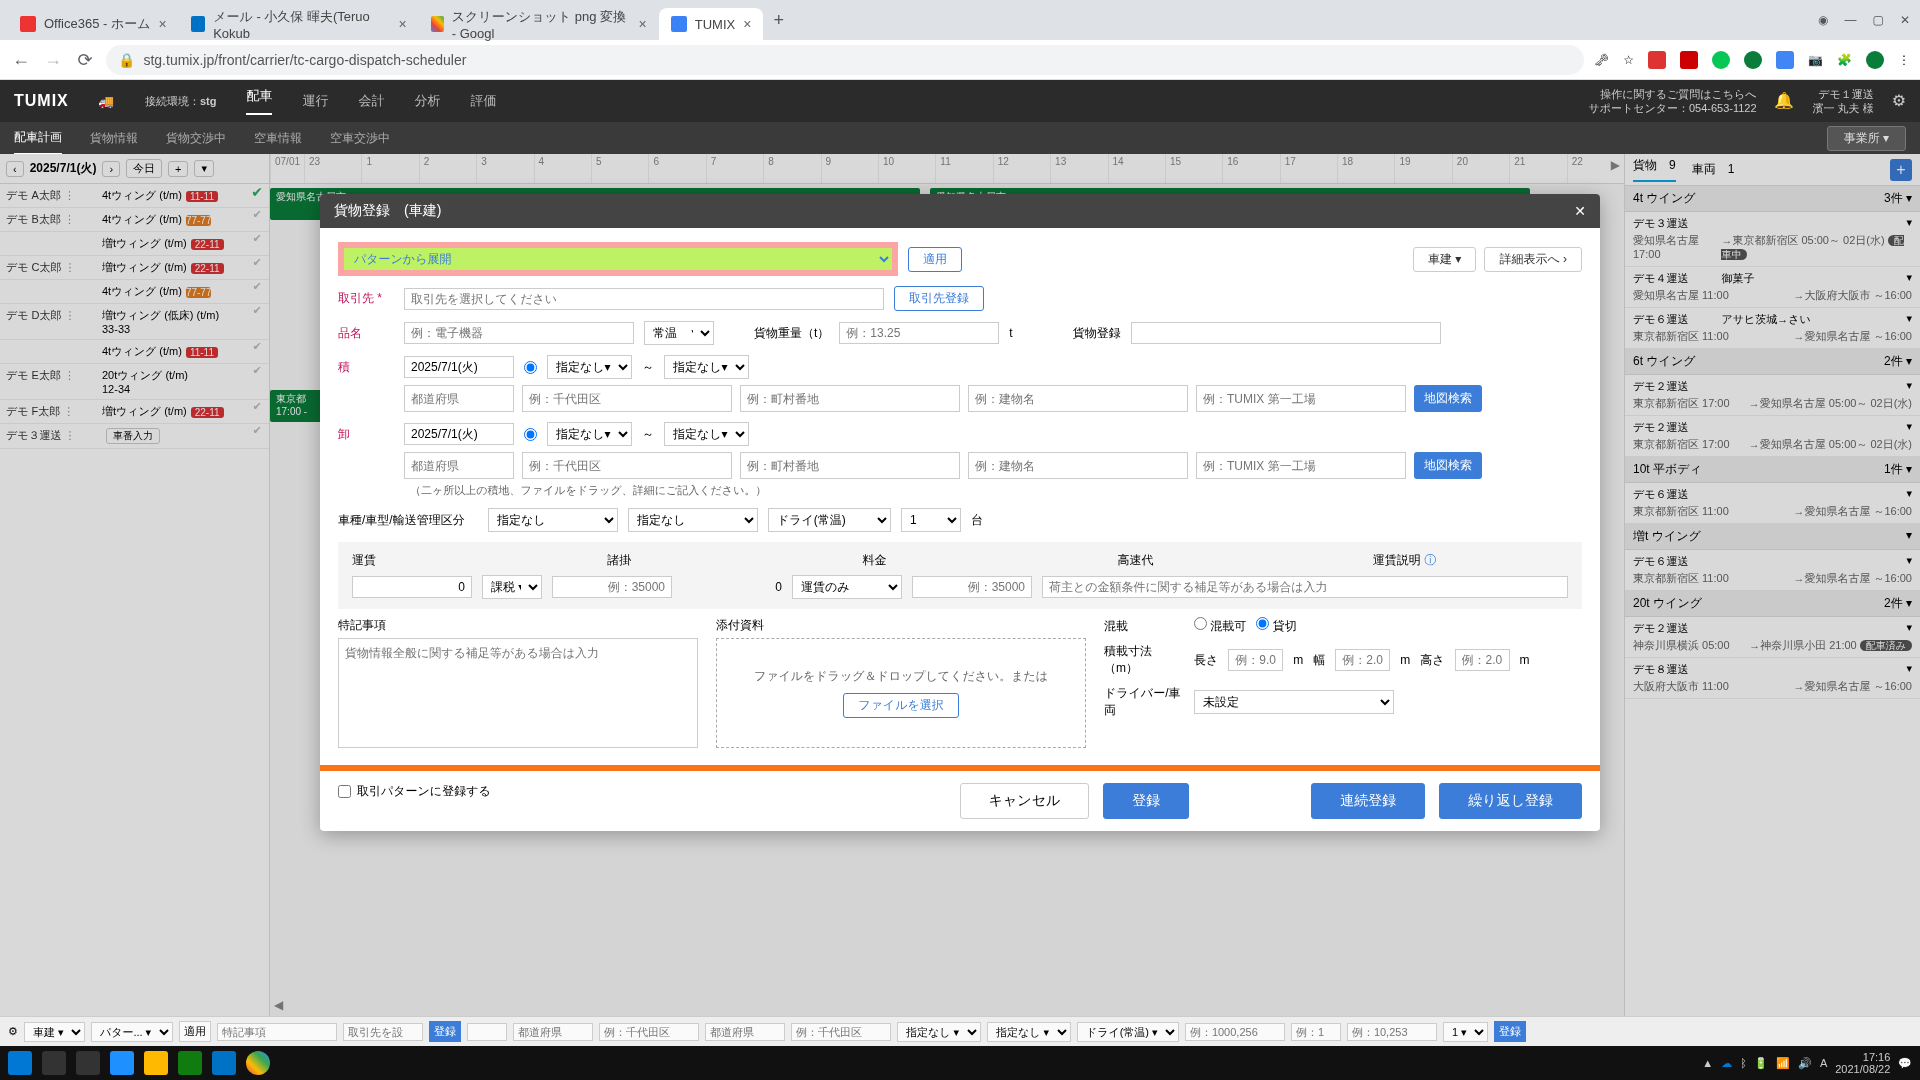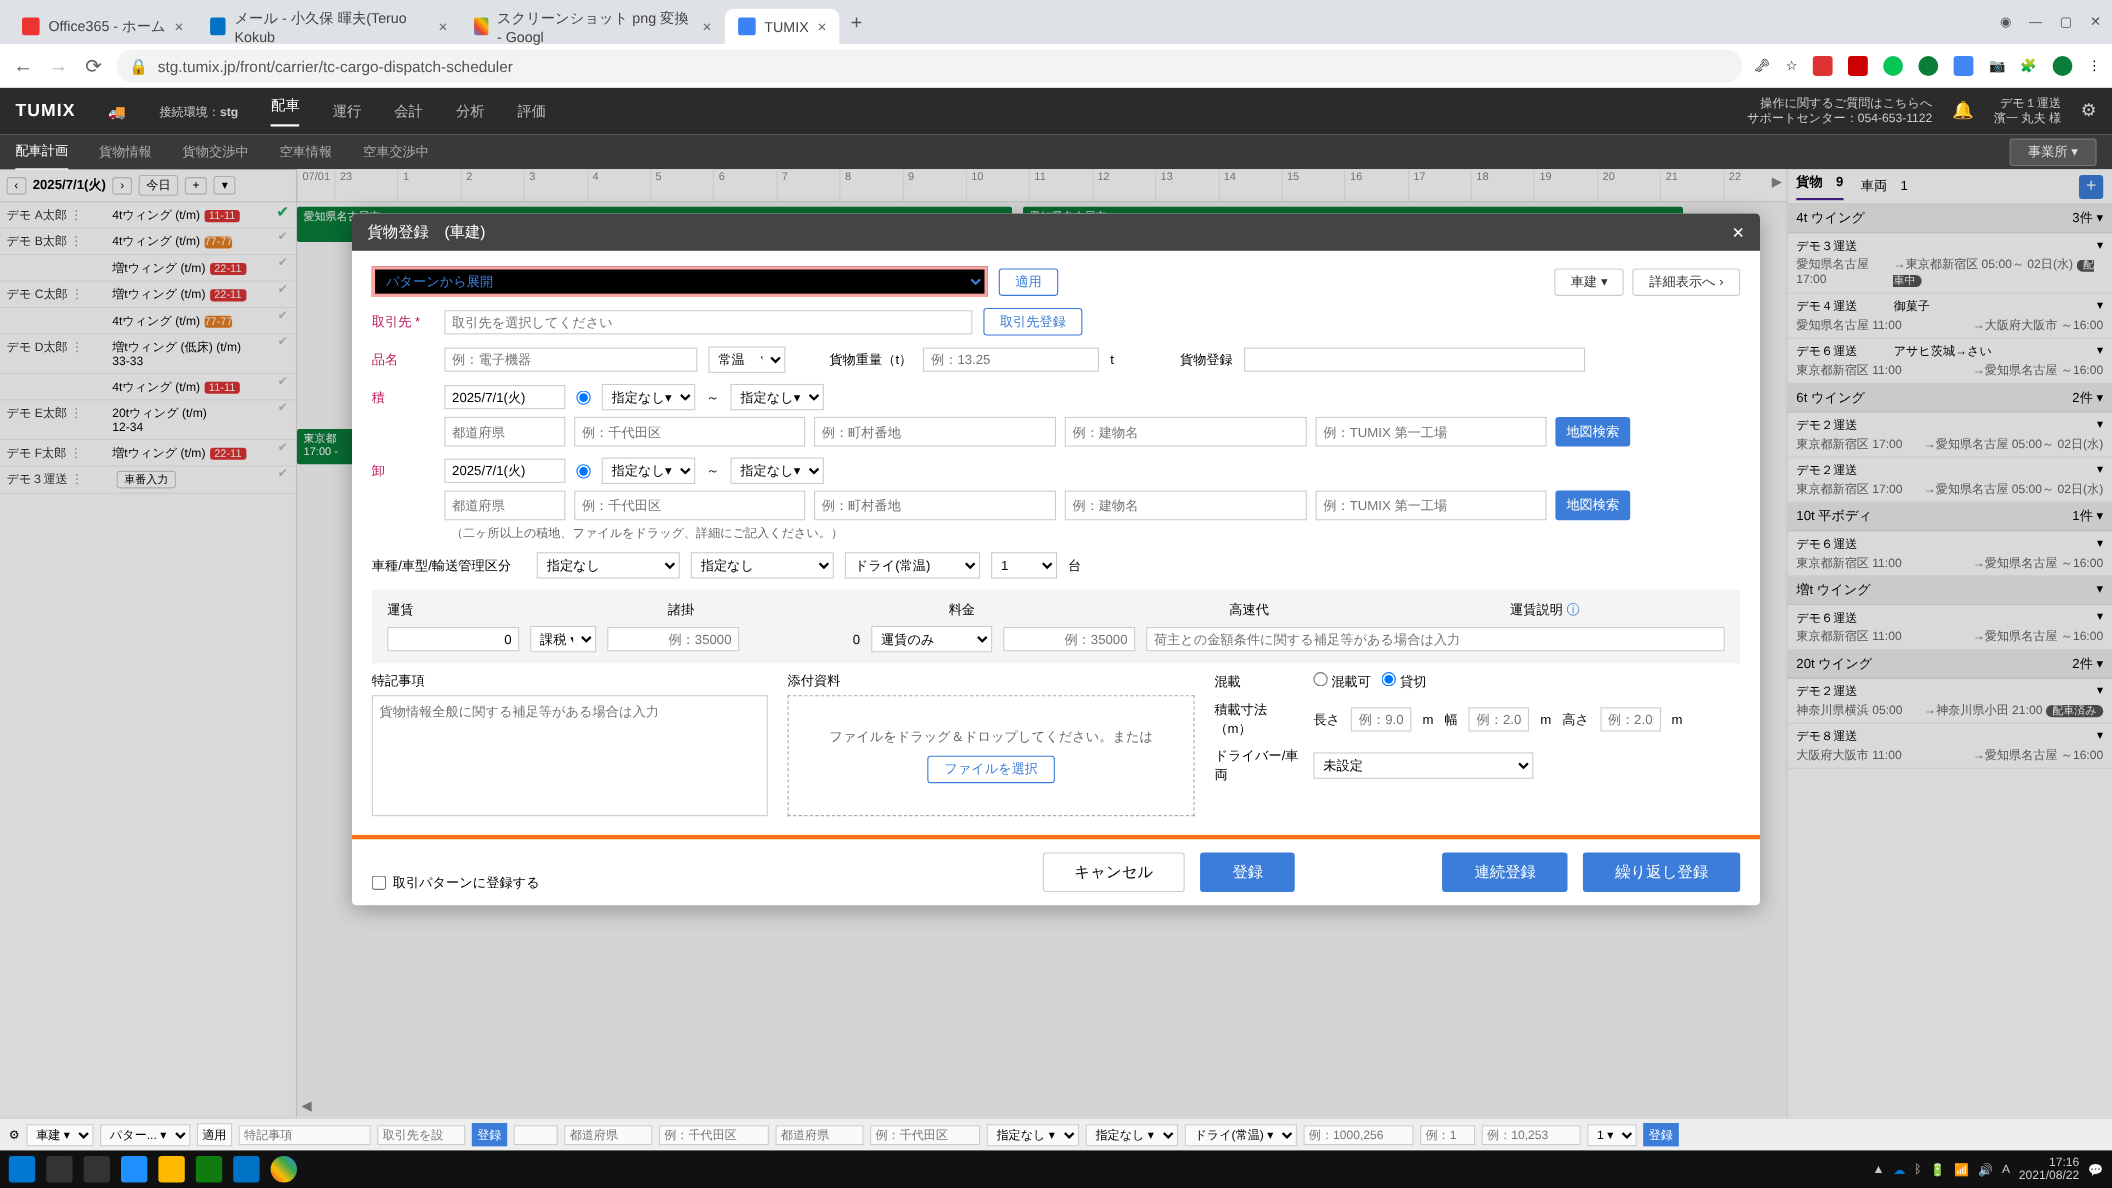--- a/index.html
+++ b/index.html
@@ -48,54 +48,54 @@
 .badge-o { background: #e67e22; color: #fff; padding: 0 0; border-radius: 3px; font-size: 10px; display:inline-block; margin-top:2px;}
 .check { color: #27ae60; font-size:14px; }
 
 .timeline { flex: 1; position: relative; background: #fafafa; overflow:hidden; }
 .time-hdr { height: 30px; border-bottom: 1px solid #ddd; display: flex; font-size: 10px; color: #888; background:#fff; }
 .time-cell { flex: 1; border-left: 1px solid #eee; padding: 2px 4px; }
 .gantt-bar { position: absolute; height: 32px; background: #0a7d3a; color: #fff; font-size: 10px; padding: 2px 6px; border-radius: 2px; overflow:hidden; }
 
 .right-panel { width: 296px; border-left: 1px solid #ddd; background: #fff; overflow: hidden; }
 .right-tabs { display: flex; border-bottom: 1px solid #ddd; height: 32px; align-items: center; padding: 0 8px; gap: 16px; font-size: 12px; }
-.right-tab.active3 { border-bottom: 2px solid #4c1d95; font-weight: bold; padding-bottom:6px; }
+.right-tab.active3 { border-bottom: 2px solid #0ea5e9; font-weight: normal; padding-bottom:6px; }
 .right-add { margin-left: auto; background: #3b7dd8; color: #fff; width: 22px; height: 22px; border-radius: 3px; text-align: center; line-height: 22px; font-size: 16px; }
 .cargo-group-hdr { background: #eee; padding: 4px 8px; font-size: 12px; display:flex; justify-content:space-between; border-bottom:1px solid #ddd; }
 .cargo-item { padding: 4px 8px; border-bottom: 1px solid #eee; font-size: 11px; }
 .cargo-item .row1 { display:flex; justify-content:space-between; }
 .cargo-item .row2 { display:flex; justify-content:space-between; color:#666; margin-top:2px; }
 .chip { background:#555; color:#fff; padding:0 6px; border-radius:8px; font-size:10px; }
 
 
 .overlay { position: absolute; inset: 0; background: rgba(0,0,0,0.15); display: flex; align-items: flex-start; justify-content: center; padding-top: 40px; }
 .modal { width: 1280px; background: #fff; border-radius: 4px; box-shadow: 0 4px 20px rgba(0,0,0,0.3); }
 .modal-hdr { background: #444; color: #fff; padding: 8px 14px; display: flex; justify-content: space-between; align-items: center; font-size: 14px; border-radius: 4px 4px 0 0; }
 .modal-body { padding: 14px 18px; }
 .m-row { display: flex; align-items: center; margin-bottom: 10px; gap: 10px; font-size: 12px; }
 .m-label { width: 56px; color: #be185d; font-size:12px; }
 .m-label-w { width: 140px; }
-.m-select { border: 3px solid #fca5a5; padding: 3px 6px; width: 560px; font-size:12px; background:#000000; color:#3b7dd8; }
+.m-select { border: 6px solid #fca5a5; padding: 3px 6px; width: 560px; font-size:12px; background:#bef264; color:#3b7dd8; }
 .m-btn-sm { border: 1px solid #3b7dd8; color: #3b7dd8; padding: 3px 14px; border-radius: 3px; font-size:12px; background:#fff; }
 .m-input { border: 1px solid #ccc; padding: 3px 6px; font-size:12px; }
 .m-sel2 { border: 1px solid #ccc; padding: 3px 4px; font-size:12px; background:#fff; }
 .loc-row { display: flex; gap: 8px; margin-top:6px; }
 .loc-in { border: 1px solid #ccc; padding: 4px 6px; font-size:12px; }
 .map-btn { background: #3b7dd8; color: #fff; padding: 5px 10px; border-radius: 3px; font-size:12px; border:none; }
 .note-txt { font-size: 11px; color: #666; margin: 4px 0 10px 72px; }
 .fee-box { background: #f4f4f4; padding: 10px 14px; margin: 8px 0; }
 .fee-hdr { display:flex; gap:60px; font-size:12px; margin-bottom:6px; }
 .fee-hdr > div { flex:1; }
 .fee-row { display:flex; gap:10px; align-items:center; }
 .bottom-row { display:flex; gap:18px; }
 .textarea { border:1px solid #ccc; width:360px; height:110px; padding:6px; font-size:12px; resize:none; }
 .dropzone { border:1px dashed #aaa; width:370px; height:110px; display:flex; flex-direction:column; align-items:center; justify-content:center; gap:8px; font-size:12px; color:#666; }
 .opts-col { flex:1; font-size:12px; }
 .opts-col .orow { display:flex; align-items:center; gap:10px; margin-bottom:8px; }
-.modal-ftr { border-top:4px solid #f97316; padding:12px 18px; display:flex; align-items:flex-end; gap:24px; }
+.modal-ftr { border-top:6px solid #f97316; padding:12px 18px; display:flex; align-items:flex-start; gap:12px; }
 .chk-lbl { font-size:12px; display:flex; align-items:center; gap:6px; }
 .ftr-btn { padding: 8px 28px; border-radius:3px; font-size:14px; border:1px solid #ccc; background:#fff; }
 .ftr-btn.primary { background:#3b7dd8; color:#fff; border-color:#3b7dd8; }
 
 
 .filter-bar { height: 30px; background: #eee; display: flex; align-items: center; padding: 0 8px; gap: 6px; border-top:1px solid #ccc; font-size:11px; }
 .fb-in { border:1px solid #ccc; padding:2px 4px; font-size:11px; background:#fafafa; }
 .dep-bar { height: 26px; background:#444; color:#ccc; display:flex; justify-content:center; gap:200px; align-items:center; font-size:12px; }
 
 

